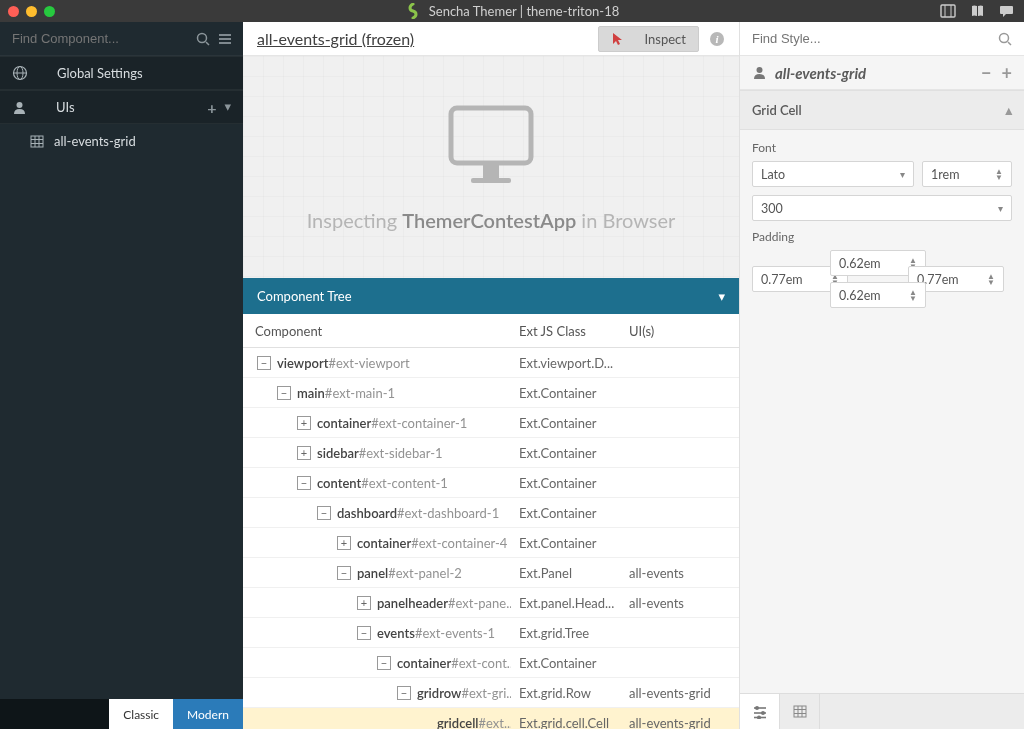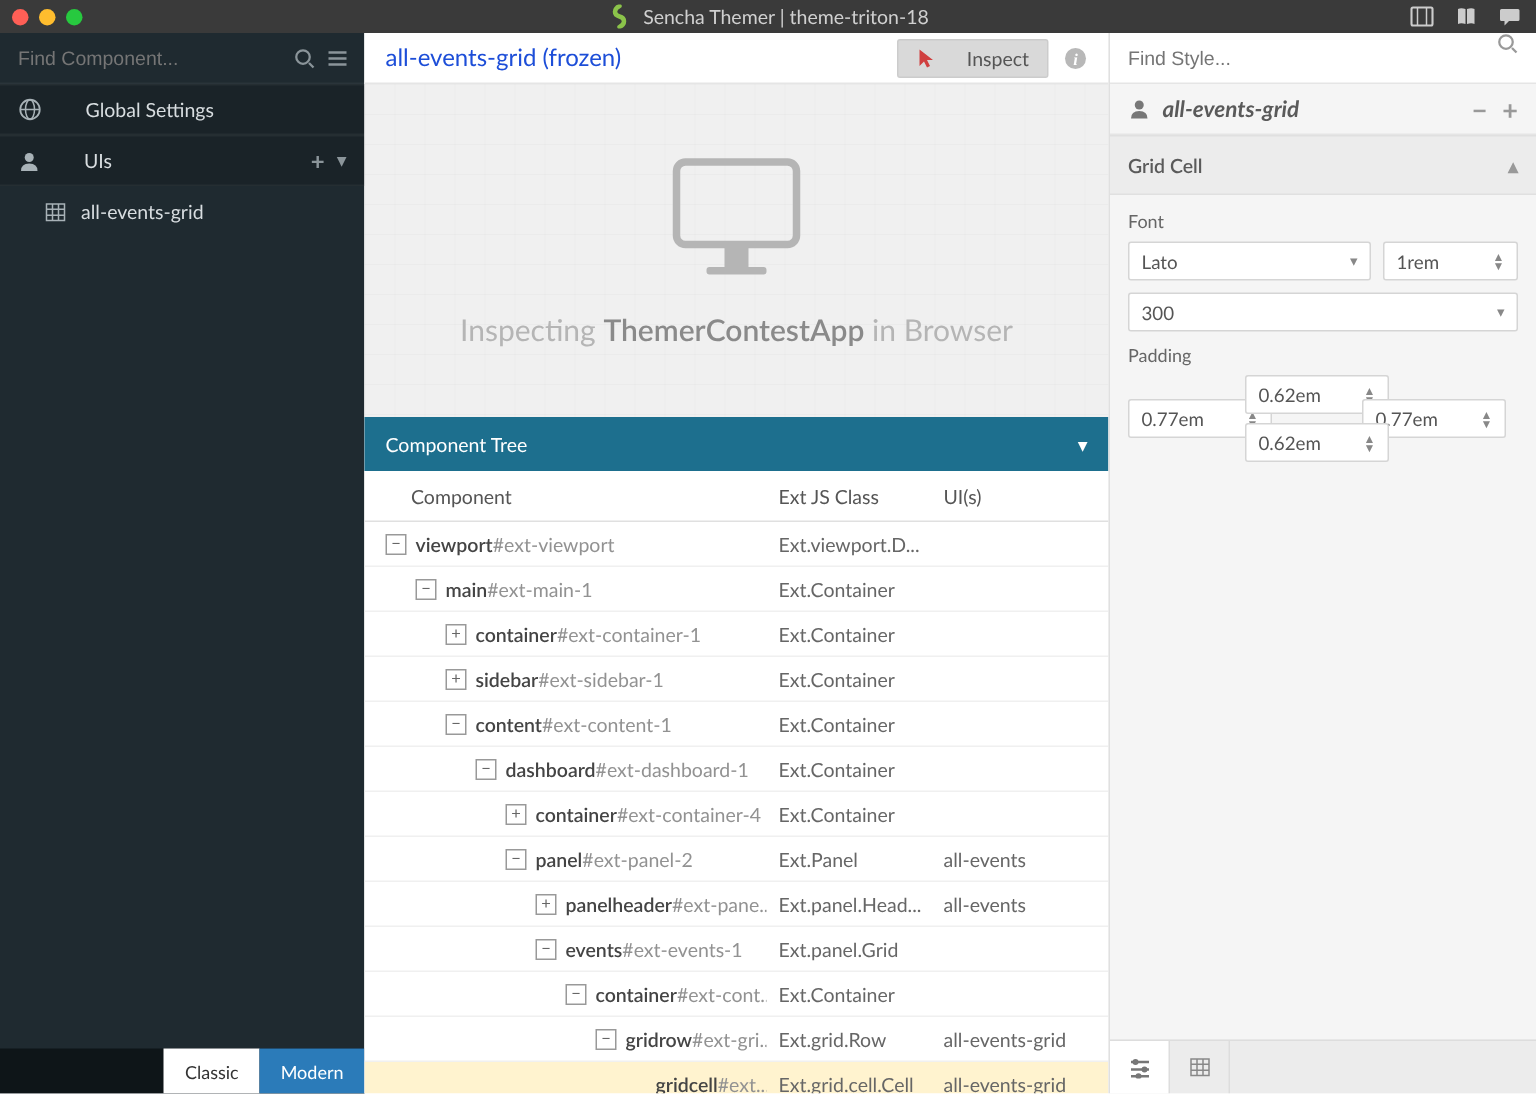--- a/index.html
+++ b/index.html
@@ -30,50 +30,50 @@
 .sidebar-item .trail-icons { margin-left: auto; display: flex; gap: 8px; color: #8b959a; }
 .sidebar-child { padding-left: 30px; }
 .sidebar-footer { margin-top: auto; height: 30px; background: #0e1518; display: flex; justify-content: flex-end; }
 .sidebar-tabs { display: flex; }
 .sidebar-tab { padding: 0 14px; height: 30px; display: flex; align-items: center; font-size: 12px; color: #333; background: #fff; cursor: pointer; }
 .sidebar-tab.active { background: #2b7bb9; color: #fff; }
 
 
 .center { flex: 1; display: flex; flex-direction: column; background: #fff; }
 .center-header { height: 34px; display: flex; align-items: center; padding: 0 14px; background: #fff; border-bottom: 1px solid #e5e5e5; }
-.center-title { font-size: 16px; color: #1d4ed8; }
+.center-title { font-size: 16px; color: #404040; text-decoration: underline; }
 .center-header-right { margin-left: auto; display: flex; align-items: center; gap: 10px; }
 .inspect-btn { background: #d9d9d9; border: 1px solid #ccc; padding: 4px 12px; display: flex; align-items: center; gap: 22px; font-size: 13px; color: #555; cursor: pointer; border-radius: 2px; }
 .info-btn { color: #aaa; cursor: pointer; font-size: 15px; }
 .canvas-area { height: 222px; background: #f0f0f0; background-image: linear-gradient(rgba(0,0,0,0.02) 1px, transparent 1px), linear-gradient(90deg, rgba(0,0,0,0.02) 1px, transparent 1px); background-size: 20px 20px; display: flex; flex-direction: column; align-items: center; justify-content: center; color: #b0b0b0; }
 .monitor-icon { margin-bottom: 15px; }
 .inspect-text { font-size: 20px; color: #b5b5b5; }
 .inspect-text strong { font-weight: 600; color: #8a8a8a; }
 
 
 .tree-header { height: 36px; background: #1d6f8e; color: #fff; display: flex; align-items: center; padding: 0 14px; font-size: 13px; cursor: pointer; }
 .tree-header .chev { margin-left: auto; }
 .tree-cols { height: 34px; background: #fff; display: flex; align-items: center; border-bottom: 1px solid #e0e0e0; font-size: 13px; color: #555; }
-.col-comp { width: 268px; padding-left: 31px; }
+.col-comp { width: 268px; padding-left: 12px; }
 .col-class { width: 110px; padding-left: 8px; }
 .col-uis { flex: 1; padding-left: 8px; }
 .tree-body { flex: 1; overflow: hidden; background: #fff; }
 .tree-row { height: 30px; display: flex; align-items: center; font-size: 13px; border-bottom: 1px solid #f0f0f0; }
 .tree-row .cell-comp { width: 268px; display: flex; align-items: center; overflow: hidden; white-space: nowrap; }
 .tree-row .cell-class { width: 110px; padding-left: 8px; color: #666; overflow: hidden; white-space: nowrap; text-overflow: ellipsis; }
 .tree-row .cell-uis { flex: 1; padding-left: 8px; color: #666; overflow: hidden; white-space: nowrap; text-overflow: ellipsis; }
 .tree-row.selected { background: #fff3cf; }
 .tree-toggle { width: 14px; height: 14px; border: 1px solid #999; display: inline-flex; align-items: center; justify-content: center; font-size: 11px; line-height: 1; color: #666; margin-right: 6px; flex-shrink: 0; cursor: pointer; background: #fff; }
 .tree-spacer { width: 20px; flex-shrink: 0; }
 .tree-name { font-weight: 600; color: #444; }
 .tree-id { color: #929292; }
 
 
 .rightpanel { width: 285px; background: #f5f5f5; display: flex; flex-direction: column; border-left: 1px solid #e0e0e0; }
-.style-search { height: 34px; display: flex; padding: 0 12px; background: #fff; border-bottom: 1px solid #e5e5e5; }
+.style-search { height: 34px; display: flex; align-items: center; padding: 0 12px; background: #fff; border-bottom: 1px solid #e5e5e5; }
 .style-search input { flex: 1; border: none; background: transparent; font-size: 13px; color: #888; outline: none; }
 .style-search .search-icon { color: #999; cursor: pointer; }
 .inspector-header { height: 34px; display: flex; align-items: center; padding: 0 12px; gap: 8px; background: #f5f5f5; border-bottom: 1px solid #e5e5e5; }
 .inspector-title { font-style: italic; font-weight: 700; color: #5a5a5a; font-size: 15px; }
 .inspector-header .actions { margin-left: auto; display: flex; gap: 10px; color: #999; font-size: 18px; font-weight: bold; }
 .inspector-header .actions span { cursor: pointer; }
 .section-head { height: 40px; display: flex; align-items: center; padding: 0 12px; font-weight: 600; color: #5a5a5a; background: #ececec; border-top: 1px solid #e0e0e0; border-bottom: 1px solid #e0e0e0; font-size: 13px; }
 .section-head .chev { margin-left: auto; color: #999; cursor: pointer; }
 .section-body { padding: 10px 12px; }
 .field-label { font-size: 12px; color: #666; margin-bottom: 6px; display: block; }
@@ -326,21 +326,21 @@
           <div class="cell-class">Ext.panel.Head...</div>
           <div class="cell-uis">all-events</div>
         </div>
         <div class="tree-row">
           <div class="cell-comp">
             <span style="width: 114px; flex-shrink: 0;"></span>
             <span class="tree-toggle">−</span>
             <span class="tree-name">events</span>
             <span class="tree-id">#ext-events-1</span>
           </div>
-          <div class="cell-class">Ext.panel.Grid</div>
+          <div class="cell-class">Ext.grid.Tree</div>
           <div class="cell-uis"></div>
         </div>
         <div class="tree-row">
           <div class="cell-comp">
             <span style="width: 134px; flex-shrink: 0;"></span>
             <span class="tree-toggle">−</span>
             <span class="tree-name">container</span>
             <span class="tree-id">#ext-cont...</span>
           </div>
           <div class="cell-class">Ext.Container</div>

